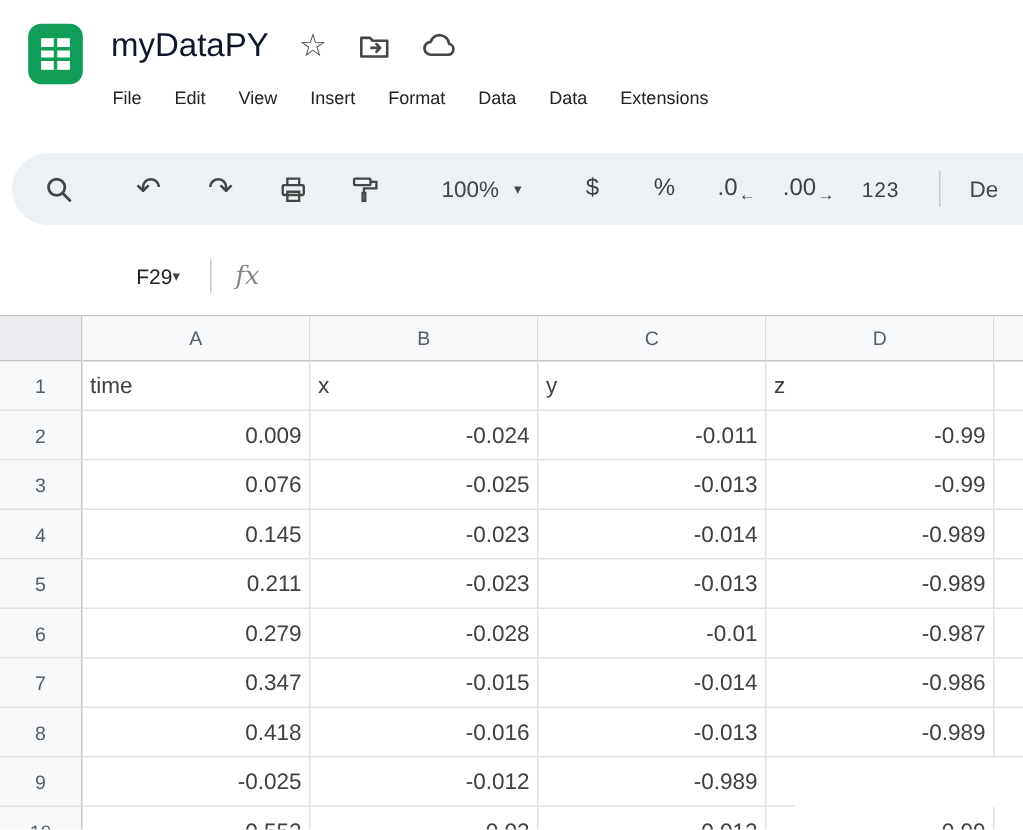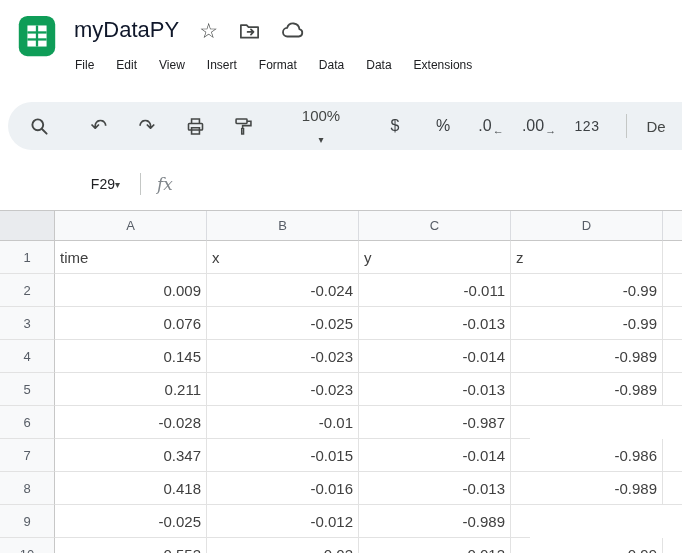--- a/index.html
+++ b/index.html
@@ -21,21 +21,21 @@
   
   .toolbar { margin:6px 0 0 8px; height:48px; width:700px; background:#edf1f4;
              border-radius:24px; display:flex; align-items:center; padding:0 12px; }
   .tbtn { display:flex; align-items:center; justify-content:center;
           height:36px; min-width:38px; border-radius:6px; color:#444746;
           font-size:15px; flex:0 0 auto; }
   .tbtn svg { display:block; }
   .glyph-btn { font-size:20px; line-height:1; }
   .gap-lg { margin-right:22px; }
   .gap-md { margin-right:10px; }
-  .zoom { min-width:78px; gap:10px; margin:0 16px 0 10px;flex-direction:column; }
+  .zoom { min-width:78px; gap:10px; margin:0 16px 0 10px; }
   .caret { font-size:10px; color:#444746; }
   .fmt-label { font-size:16px; color:#3c4043; }
   .dec-arrow { font-size:11px; position:relative; top:4px; margin-left:1px; }
   .num123 { font-size:14px; letter-spacing:0.5px; }
   .tb-divider { width:1px; height:24px; background:#c4c7c5; margin:0 10px; flex:0 0 auto; }
 
   
   .formula-bar { margin-top:12px; height:44px; display:flex; align-items:center; }
   .name-box { width:132px; display:flex; align-items:center; justify-content:flex-end;
               padding:0 12px 0 14px; font-size:14px; color:#202124; height:30px; }
@@ -201,20 +201,21 @@
   <div class="row">
     <div class="rnum">5</div>
     <div class="cell">0.211</div>
     <div class="cell">-0.023</div>
     <div class="cell">-0.013</div>
     <div class="cell">-0.989</div>
     <div class="cell partial"></div>
   </div>
   <div class="row">
     <div class="rnum">6</div>
+    <div class="cell">0.279</div>
     <div class="cell">-0.028</div>
     <div class="cell">-0.01</div>
     <div class="cell">-0.987</div>
     <div class="cell partial"></div>
   </div>
   <div class="row">
     <div class="rnum">7</div>
     <div class="cell">0.347</div>
     <div class="cell">-0.015</div>
     <div class="cell">-0.014</div>

